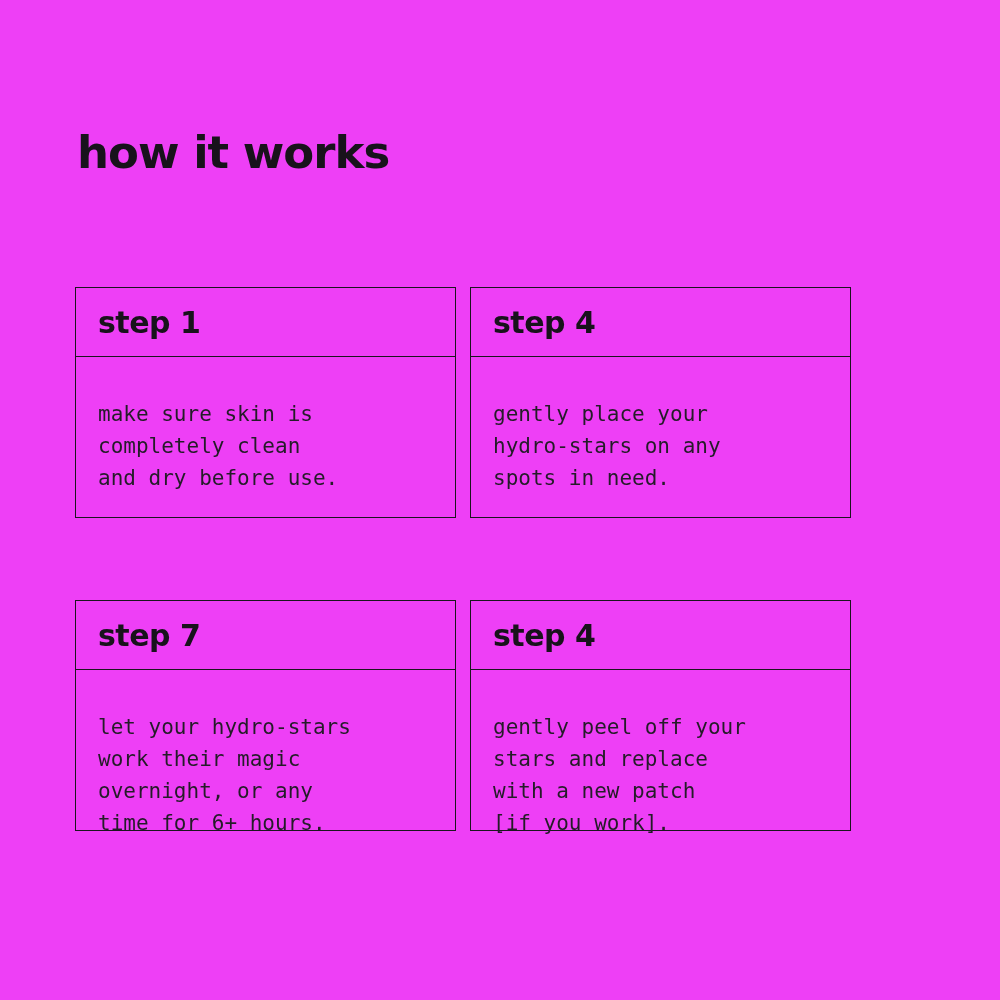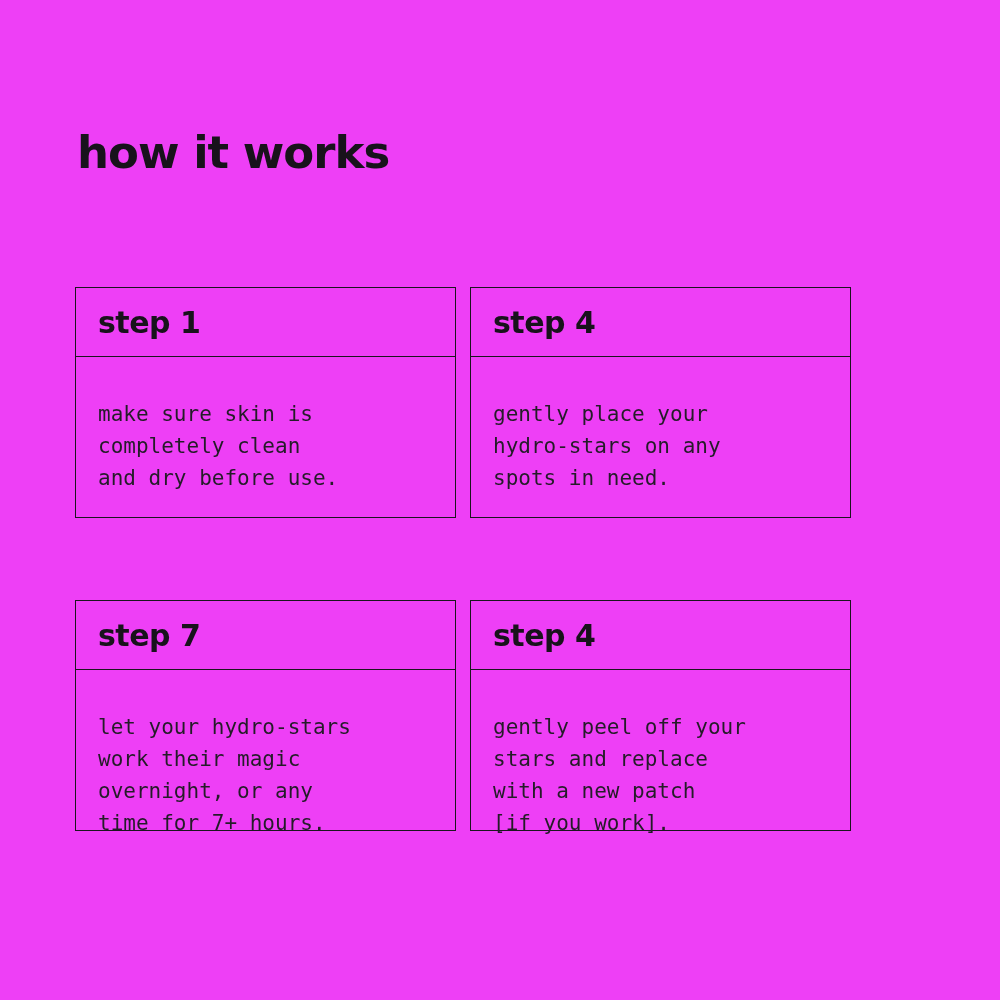--- a/index.html
+++ b/index.html
@@ -93,21 +93,21 @@
 </section>
 
 <section class="step-card card-3">
   <div class="step-header">
     <span class="step-title">step 7</span>
   </div>
   <div class="step-body">
     <p class="step-description">let your hydro-stars
 work their magic
 overnight, or any
-time for 7+ hours.</p>
+time for 6+ hours.</p>
   </div>
 </section>
 
 <section class="step-card card-4">
   <div class="step-header">
     <span class="step-title">step 4</span>
   </div>
   <div class="step-body">
     <p class="step-description">gently peel off your
 stars and replace

